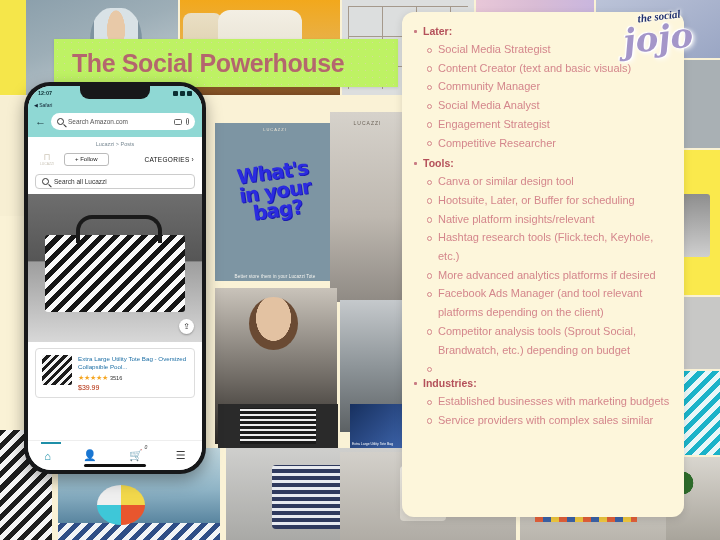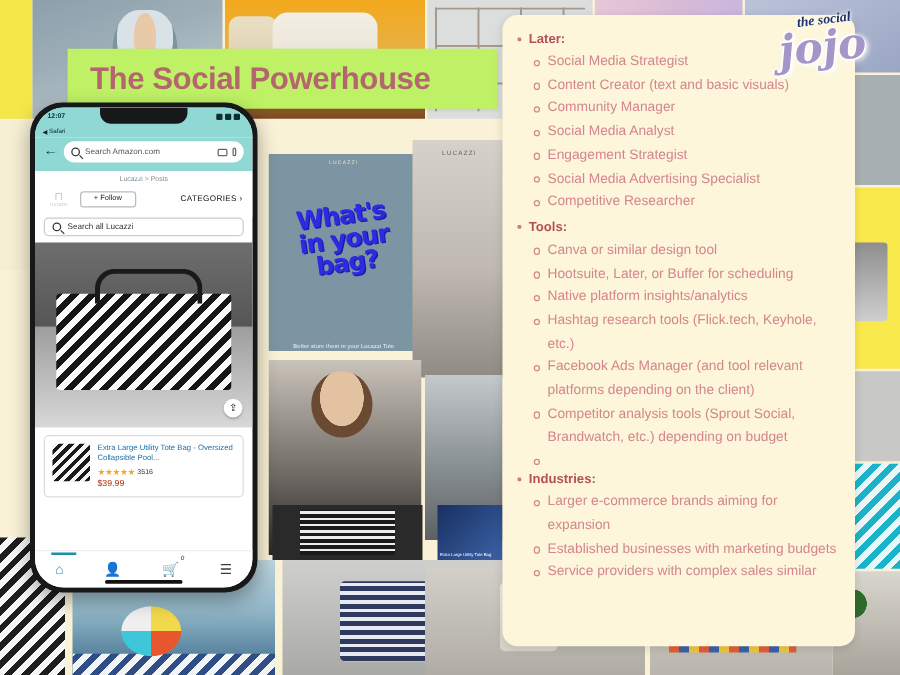--- a/index.html
+++ b/index.html
@@ -390,45 +390,44 @@
         <div class="sec-head">
           <span class="sq-bullet"></span>
           <span>Later:</span>
         </div>
         <ul class="items">
           <li class="item">Social Media Strategist</li>
           <li class="item">Content Creator (text and basic visuals)</li>
           <li class="item">Community Manager</li>
           <li class="item">Social Media Analyst</li>
           <li class="item">Engagement Strategist</li>
-          <li class="item">Social Media Advertising Specialist</li>
           <li class="item">Competitive Researcher</li>
         </ul>
       </div>
       <div class="sec">
         <div class="sec-head">
           <span class="sq-bullet"></span>
           <span>Tools:</span>
         </div>
         <ul class="items">
           <li class="item">Canva or similar design tool</li>
           <li class="item">Hootsuite, Later, or Buffer for scheduling</li>
-          <li class="item">Native platform insights/analytics</li>
+          <li class="item">Native platform insights/relevant</li>
           <li class="item">Hashtag research tools (Flick.tech, Keyhole, etc.)</li>
+          <li class="item">More advanced analytics platforms if desired</li>
           <li class="item">Facebook Ads Manager (and tool relevant platforms depending on the client)</li>
           <li class="item">Competitor analysis tools (Sprout Social, Brandwatch, etc.) depending on budget</li>
           <li class="item empty"></li>
         </ul>
       </div>
       <div class="sec">
         <div class="sec-head">
           <span class="sq-bullet"></span>
           <span>Industries:</span>
         </div>
         <ul class="items">
-          <li class="item">Larger e-commerce brands aiming for expansion</li>
           <li class="item">Established businesses with marketing budgets</li>
           <li class="item">Service providers with complex sales similar</li>
         </ul>
       </div>
     </div>
 
 </div>
 
 </body></html>

